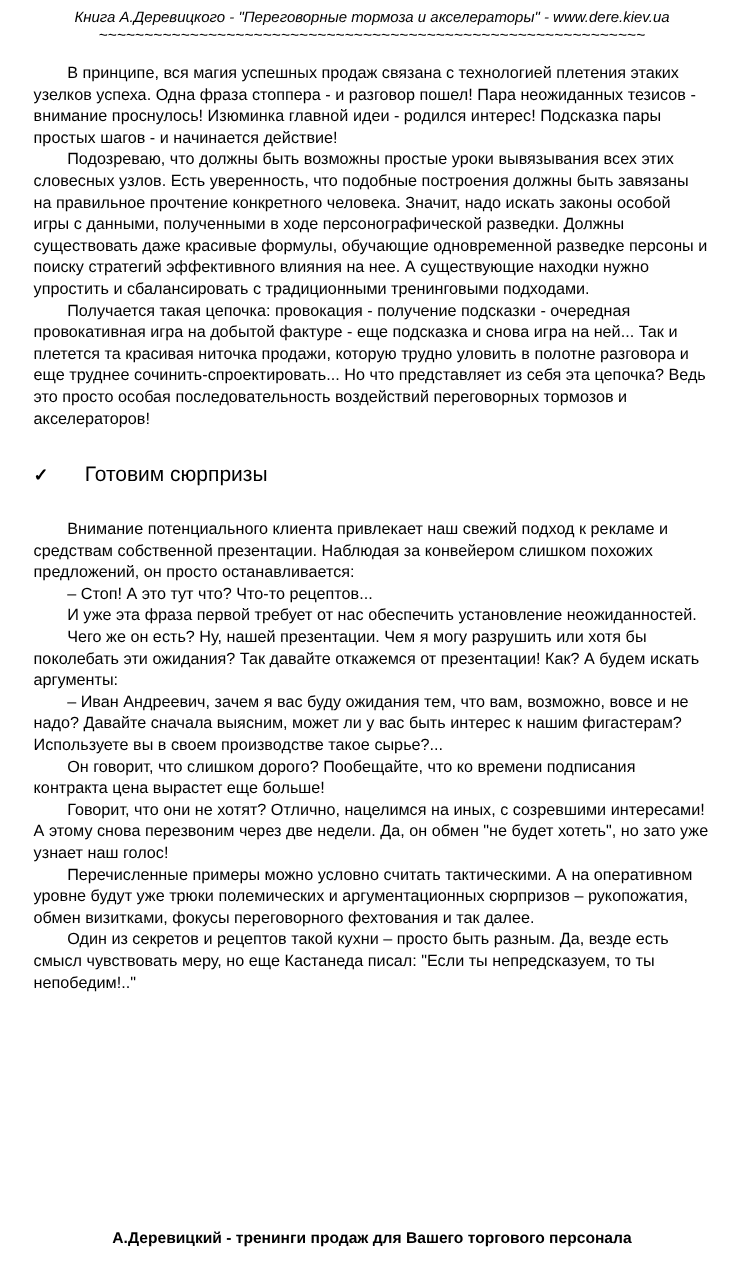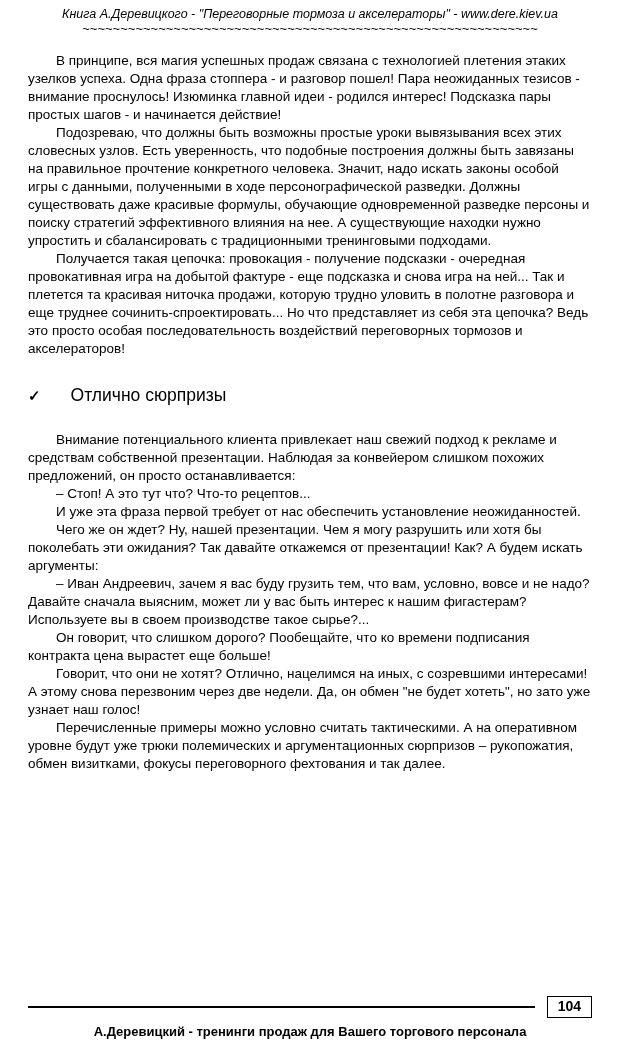--- a/index.html
+++ b/index.html
@@ -93,34 +93,31 @@
     <div class="tilde-line">~~~~~~~~~~~~~~~~~~~~~~~~~~~~~~~~~~~~~~~~~~~~~~~~~~~~~~~~~~~~</div>
   </header>
 
   <main class="page-body">
     <p class="para">В принципе, вся магия успешных продаж связана с технологией плетения этаких узелков успеха. Одна фраза стоппера - и разговор пошел! Пара неожиданных тезисов - внимание проснулось! Изюминка главной идеи - родился интерес! Подсказка пары простых шагов - и начинается действие!</p>
     <p class="para">Подозреваю, что должны быть возможны простые уроки вывязывания всех этих словесных узлов. Есть уверенность, что подобные построения должны быть завязаны на правильное прочтение конкретного человека. Значит, надо искать законы особой игры с данными, полученными в ходе персонографической разведки. Должны существовать даже красивые формулы, обучающие одновременной разведке персоны и поиску стратегий эффективного влияния на нее. А существующие находки нужно упростить и сбалансировать с традиционными тренинговыми подходами.</p>
     <p class="para">Получается такая цепочка: провокация - получение подсказки - очередная провокативная игра на добытой фактуре - еще подсказка и снова игра на ней... Так и плетется та красивая ниточка продажи, которую трудно уловить в полотне разговора и еще труднее сочинить-спроектировать... Но что представляет из себя эта цепочка? Ведь это просто особая последовательность воздействий переговорных тормозов и акселераторов!</p>
 
     <h2 class="section-heading">
       <span class="check-icon">✓</span>
-      <span class="section-title">Отлично сюрпризы</span>
+      <span class="section-title">Готовим сюрпризы</span>
     </h2>
 
     <p class="para">Внимание потенциального клиента привлекает наш свежий подход к рекламе и средствам собственной презентации. Наблюдая за конвейером слишком похожих предложений, он просто останавливается:</p>
     <p class="para">– Стоп! А это тут что? Что-то рецептов...</p>
     <p class="para">И уже эта фраза первой требует от нас обеспечить установление неожиданностей.</p>
-    <p class="para">Чего же он ждет? Ну, нашей презентации. Чем я могу разрушить или хотя бы поколебать эти ожидания? Так давайте откажемся от презентации! Как? А будем искать аргументы:</p>
-    <p class="para">– Иван Андреевич, зачем я вас буду грузить тем, что вам, условно, вовсе и не надо? Давайте сначала выясним, может ли у вас быть интерес к нашим фигастерам? Используете вы в своем производстве такое сырье?...</p>
+    <p class="para">Чего же он есть? Ну, нашей презентации. Чем я могу разрушить или хотя бы поколебать эти ожидания? Так давайте откажемся от презентации! Как? А будем искать аргументы:</p>
+    <p class="para">– Иван Андреевич, зачем я вас буду ожидания тем, что вам, возможно, вовсе и не надо? Давайте сначала выясним, может ли у вас быть интерес к нашим фигастерам? Используете вы в своем производстве такое сырье?...</p>
     <p class="para">Он говорит, что слишком дорого? Пообещайте, что ко времени подписания контракта цена вырастет еще больше!</p>
     <p class="para">Говорит, что они не хотят? Отлично, нацелимся на иных, с созревшими интересами! А этому снова перезвоним через две недели. Да, он обмен "не будет хотеть", но зато уже узнает наш голос!</p>
     <p class="para">Перечисленные примеры можно условно считать тактическими. А на оперативном уровне будут уже трюки полемических и аргументационных сюрпризов – рукопожатия, обмен визитками, фокусы переговорного фехтования и так далее.</p>
+    <p class="para">Один из секретов и рецептов такой кухни – просто быть разным. Да, везде есть смысл чувствовать меру, но еще Кастанеда писал: "Если ты непредсказуем, то ты непобедим!.."</p>
   </main>
 
   <footer class="page-footer">
-    <div class="footer-rule-row">
-      <div class="footer-rule"></div>
-      <div class="page-number-box">104</div>
-    </div>
     <div class="footer-text">А.Деревицкий - тренинги продаж для Вашего торгового персонала</div>
   </footer>
 
 </div>
 
 </body></html>

